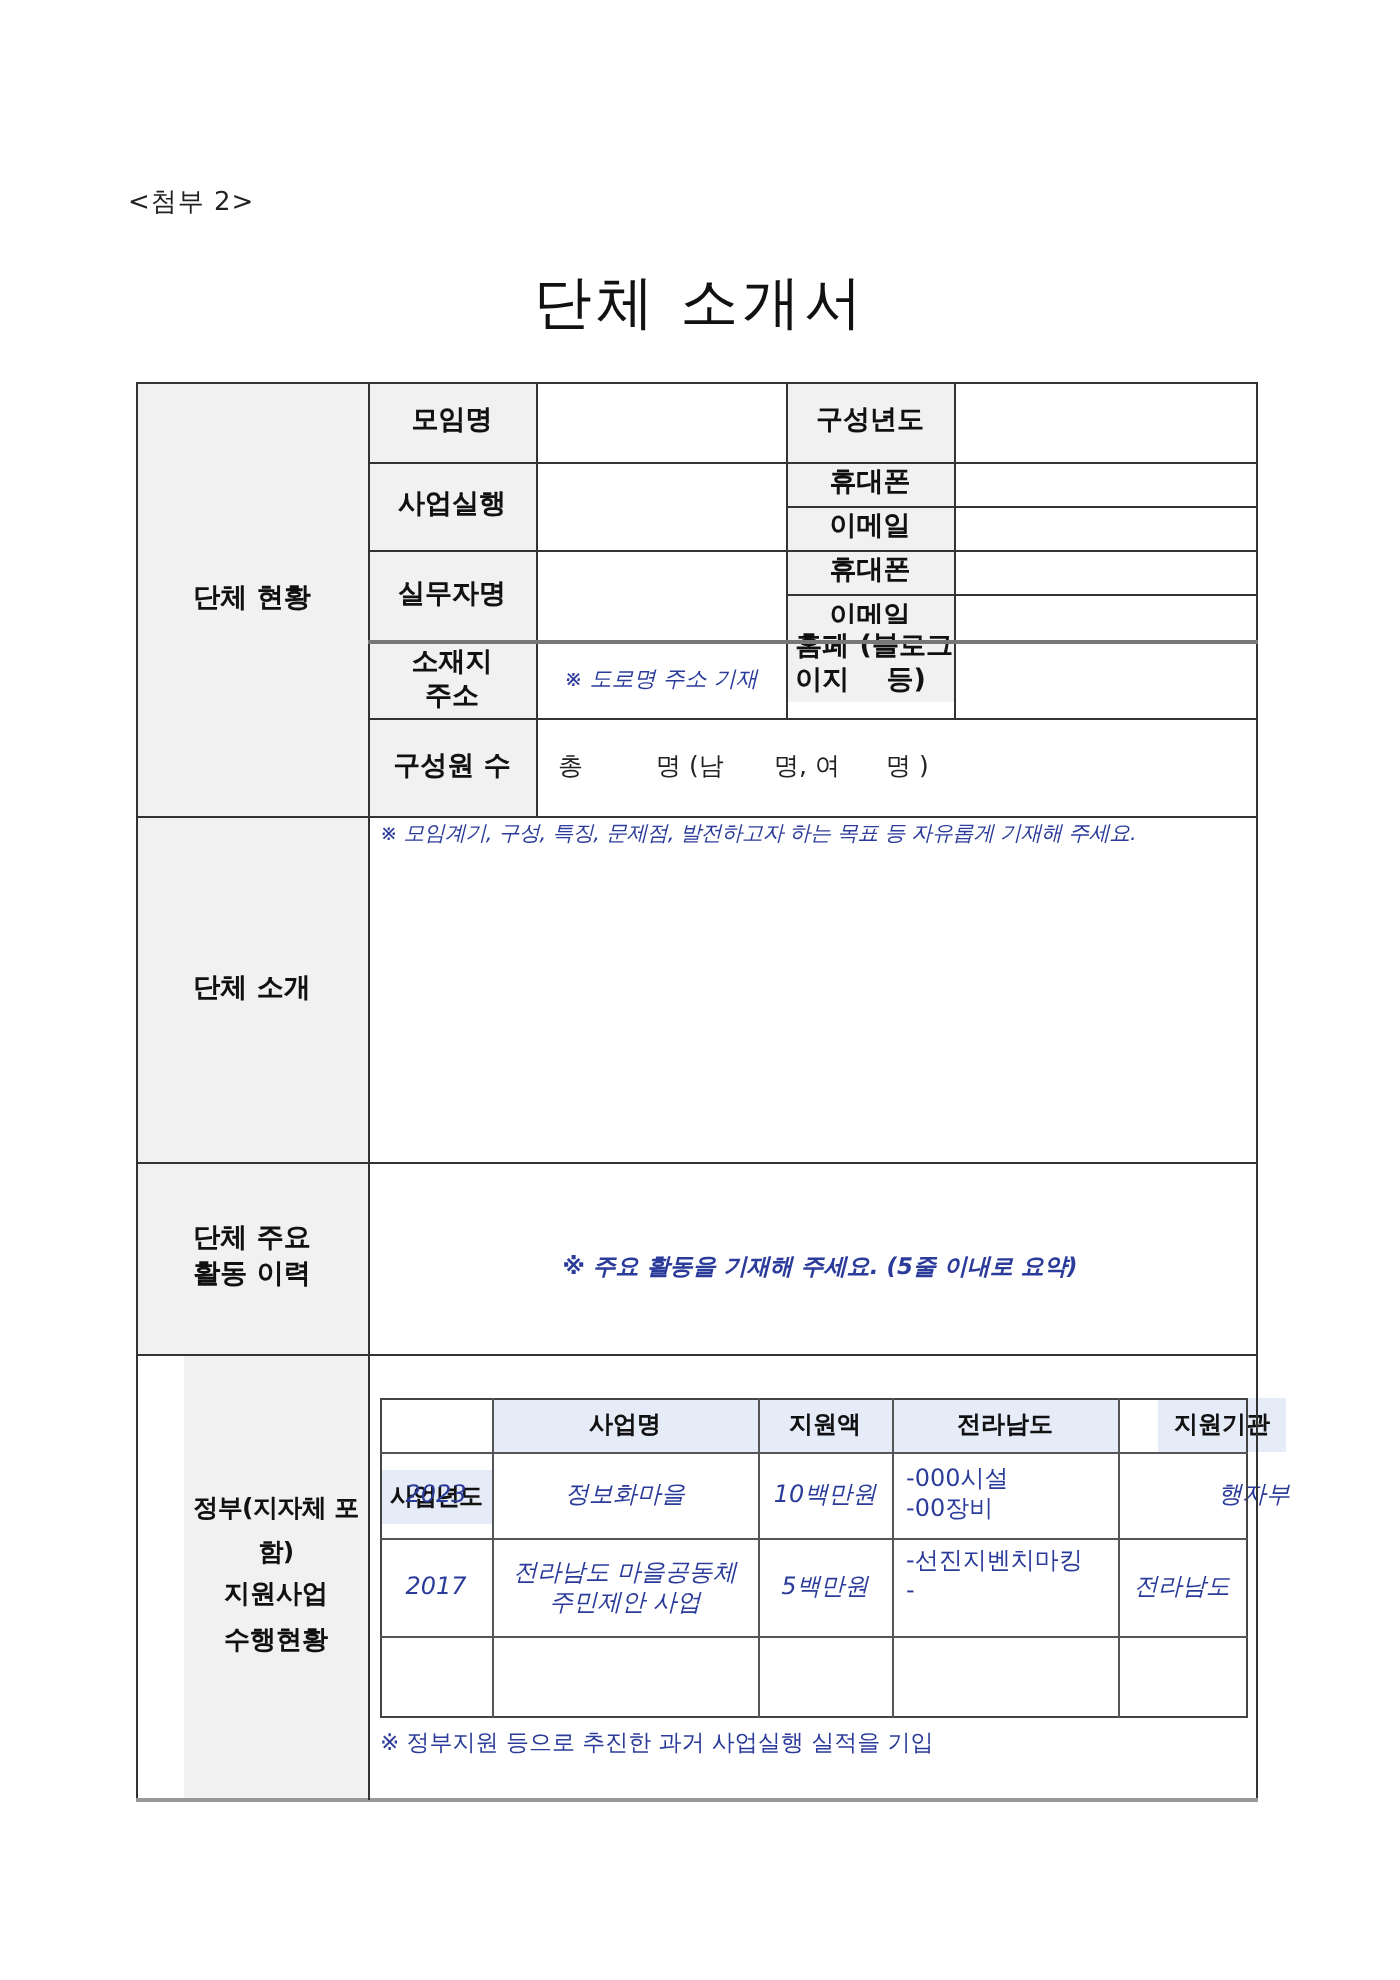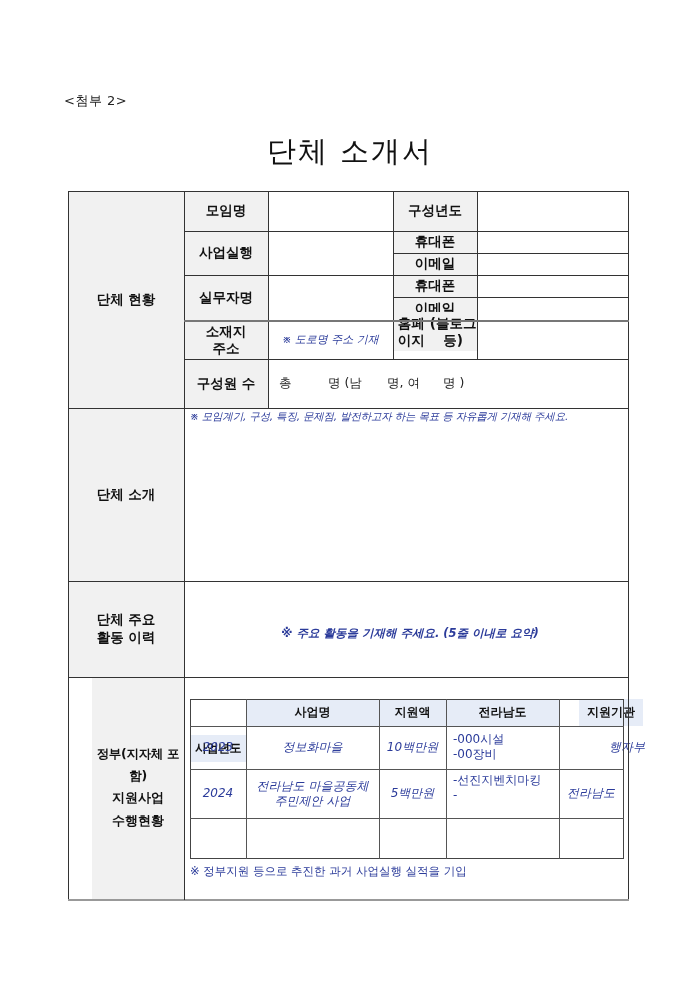--- a/index.html
+++ b/index.html
@@ -182,21 +182,21 @@
     </div>
     <div class="cell inner-plain" style="left:446px; top:726px; width:113px; height:43px; flex-direction:column; padding-top:6px;">
       <span>-000시설</span>
       <span>-00장비</span>
     </div>
     <div class="cell inner-val" style="left:559px; top:726px; width:64px; height:43px;margin-left:36px;">
       <span>행자부</span>
     </div>
 
     <div class="cell inner-val" style="left:190px; top:769px; width:56px; height:49px;">
-      <span>2024</span>
+      <span>2017</span>
     </div>
     <div class="cell inner-val" style="left:246px; top:769px; width:133px; height:49px; flex-direction:column;">
       <span>전라남도 마을공동체</span>
       <span>주민제안 사업</span>
     </div>
     <div class="cell inner-val" style="left:379px; top:769px; width:67px; height:49px;">
       <span>5백만원</span>
     </div>
     <div class="cell inner-plain" style="left:446px; top:769px; width:113px; height:49px; flex-direction:column; padding-top:4px;">
       <span>-선진지벤치마킹</span>

